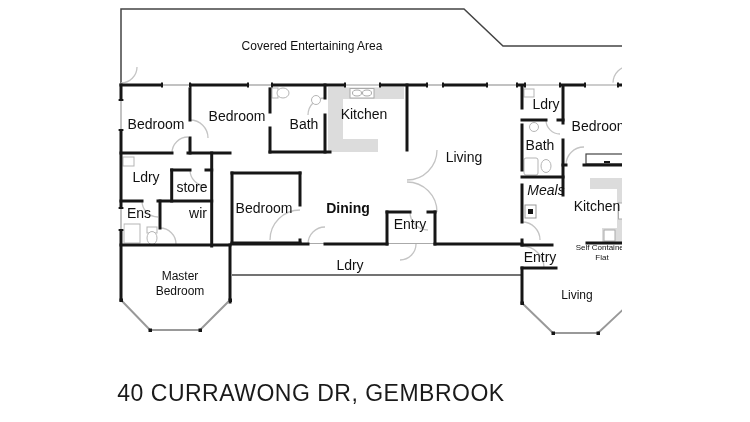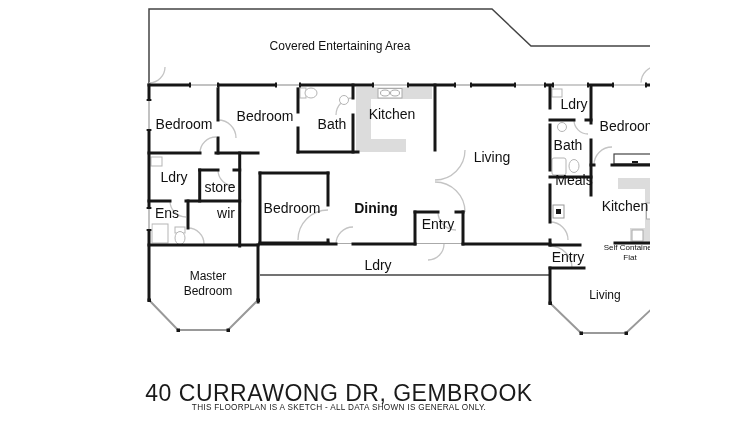--- a/index.html
+++ b/index.html
@@ -1,17 +1,17 @@
 <!DOCTYPE html>
 <html><head>
 <meta charset="utf-8">
 <style>
   html,body{margin:0;padding:0;background:#ffffff;}
   .stage{position:relative;width:622px;height:422px;background:#fff;overflow:hidden;
-         font-family:"Liberation Sans",sans-serif;color:#111;margin-left:28px;}
+         font-family:"Liberation Sans",sans-serif;color:#111;}
   .stage svg{position:absolute;left:0;top:0;}
   .lbl{position:absolute;transform:translate(-50%,-50%);font-size:14px;line-height:12px;
        white-space:nowrap;text-align:center;color:#111;}
   .lbl.lg{font-size:12px;}
   .lbl.wrap{white-space:normal;width:70px;font-size:12px;line-height:15px;}
   .lbl.tiny{white-space:normal;width:54px;font-size:8px;line-height:10px;}
   .title{position:absolute;left:50%;top:380px;transform:translateX(-50%);
          font-size:23px;letter-spacing:.5px;color:#1a1a1a;white-space:nowrap;}
   .disclaimer{position:absolute;left:50%;top:403px;transform:translateX(-50%);
          font-size:8.2px;letter-spacing:.3px;color:#222;white-space:nowrap;}
@@ -206,21 +206,20 @@
   <div class="lbl" style="left:139px;top:213px;text-align:right;">Ens</div>
   <div class="lbl" style="left:198px;top:213px;">wir</div>
   <div class="lbl" style="left:264px;top:208px;">Bedroom</div>
   <div class="lbl" style="left:348px;top:208px;font-weight:bold;">Dining</div>
   <div class="lbl" style="left:410px;top:224px;">Entry</div>
   <div class="lbl" style="left:350px;top:265px;">Ldry</div>
   <div class="lbl wrap" style="left:180px;top:284px;">Master Bedroom</div>
   <div class="lbl" style="left:546px;top:104px;">Ldry</div>
   <div class="lbl" style="left:600px;top:126px;">Bedroom</div>
   <div class="lbl" style="left:540px;top:145px;">Bath</div>
-  <div class="lbl" style="left:546px;top:180px;">Meals</div>
+  <div class="lbl" style="left:546px;top:190px;font-style:italic;">Meals</div>
   <div class="lbl" style="left:597px;top:206px;">Kitchen</div>
   <div class="lbl" style="left:540px;top:257px;">Entry</div>
   <div class="lbl tiny" style="left:602px;top:253px;">Self Contained Flat</div>
   <div class="lbl lg" style="left:577px;top:295px;">Living</div>
 
   <div class="title">40 CURRAWONG DR, GEMBROOK</div>
-  <div class="disclaimer">THIS FLOORPLAN IS A SKETCH - ALL DATA SHOWN IS GENERAL ONLY.</div>
 </div>
 
 </body></html>

